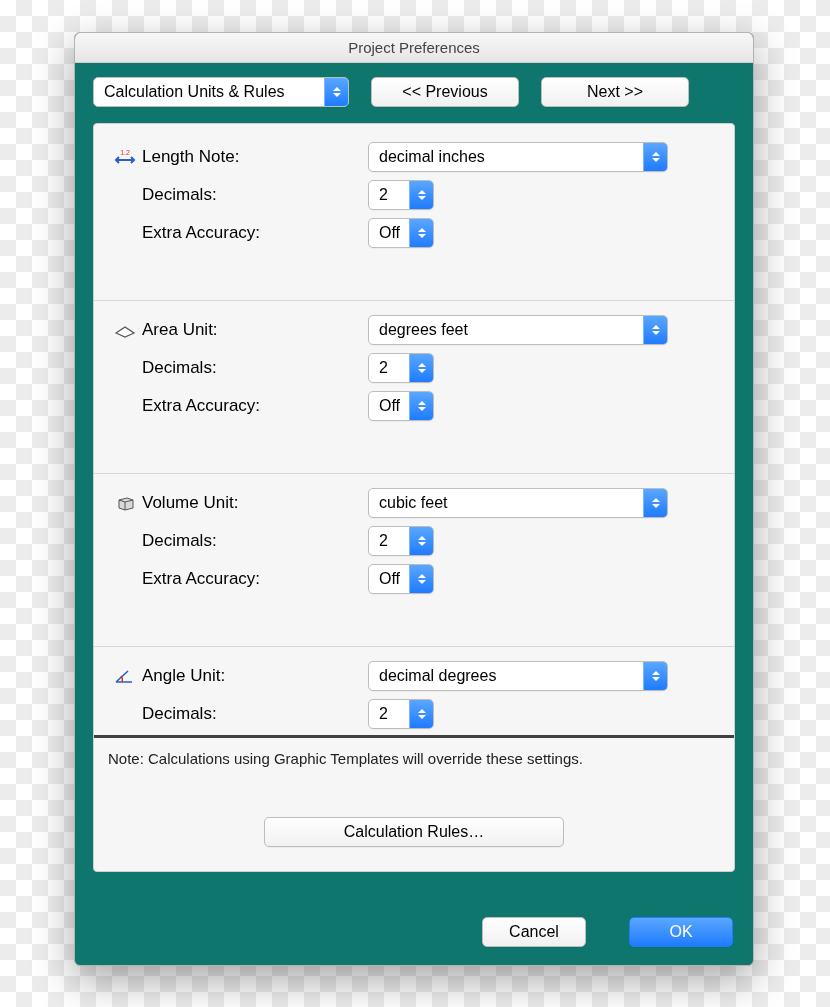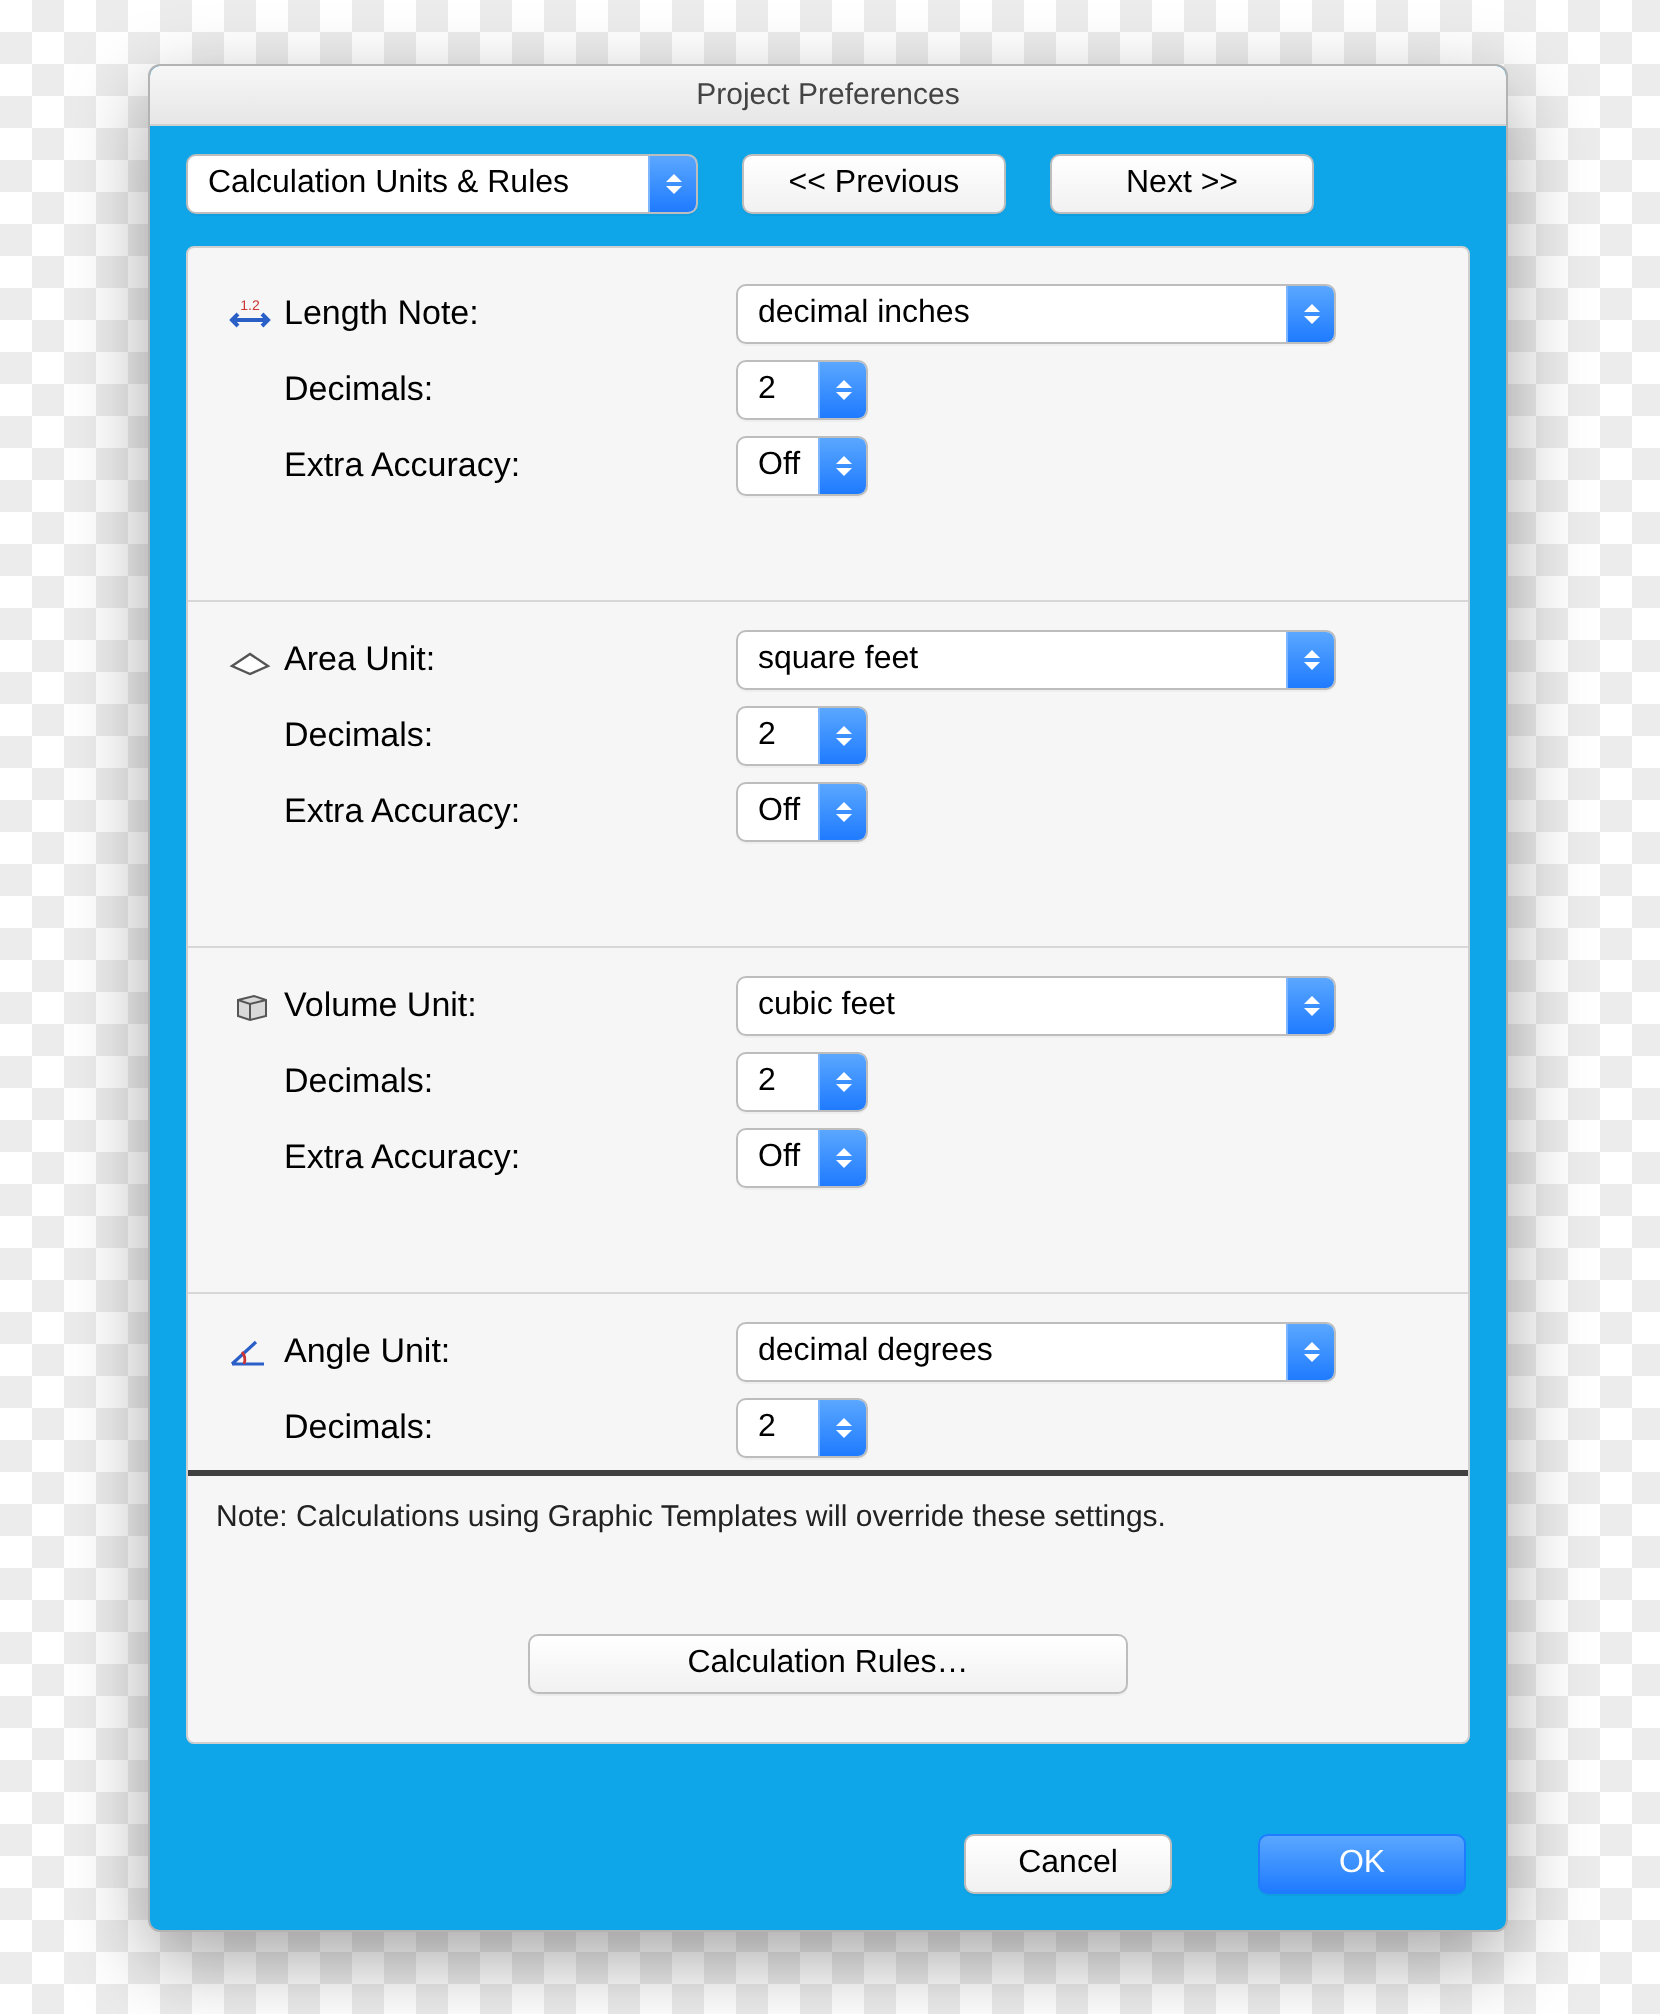--- a/index.html
+++ b/index.html
@@ -7,21 +7,21 @@
   body {
     font-family: -apple-system, "Helvetica Neue", Arial, sans-serif;
     font-size: 16px;
     background:
       repeating-conic-gradient(#ececec 0% 25%, #ffffff 0% 50%) 0 0/32px 32px;
   }
   .window {
     position: absolute;
     left: 74px; top: 32px;
     width: 680px; height: 934px;
-    background: #0ea5e9;
+    background: #0f766e;
     border: 1px solid #b3b3b3;
     border-radius: 6px;
     box-shadow: 0 14px 40px rgba(0,0,0,0.35), 0 1px 0 rgba(255,255,255,0.9) inset;
     display: flex; flex-direction: column;
   }
   .titlebar {
     height: 30px;
     line-height: 30px;
     text-align: center;
     font-size: 15px;
@@ -79,21 +79,21 @@
     border-radius: 5px;
     font-size: 16px;
     box-shadow: 0 1px 0 rgba(0,0,0,0.04);
     cursor: default;
   }
   .btn.primary {
     background: linear-gradient(#5aa7ff,#1f7bff);
     border-color: #1f7bff;
     color: #fff;
   }
-  .navbtn { width: 132px; }
+  .navbtn { width: 148px; }
 
   .panel {
     margin: 4px 18px 0;
     background: #f6f6f6;
     border: 1px solid #cfcfcf;
     border-radius: 4px;
     padding: 4px 0 14px;
   }
   .section { padding: 10px 14px 2px 14px; }
   .section + .section { border-top: 1px solid #d7d7d7; margin-top: 46px; }
@@ -198,21 +198,21 @@
 
     <div class="section">
       <div class="row">
         <div class="iconcell">
           <svg class="icon" viewBox="0 0 24 18">
             <polygon points="3,12 12,6 21,12 12,16" fill="#fff" stroke="#555" stroke-width="1.2"></polygon>
           </svg>
         </div>
         <div class="lblcell">Area Unit:</div>
         <div class="select w300">
-          <span>square feet</span>
+          <span>degrees feet</span>
           <span class="cap">
               <span class="tri up"></span>
               <span class="tri dn"></span>
             </span>
         </div>
       </div>
       <div class="row sub">
         <div class="iconcell"></div>
         <div class="lblcell">Decimals:</div>
         <div class="select w66">

